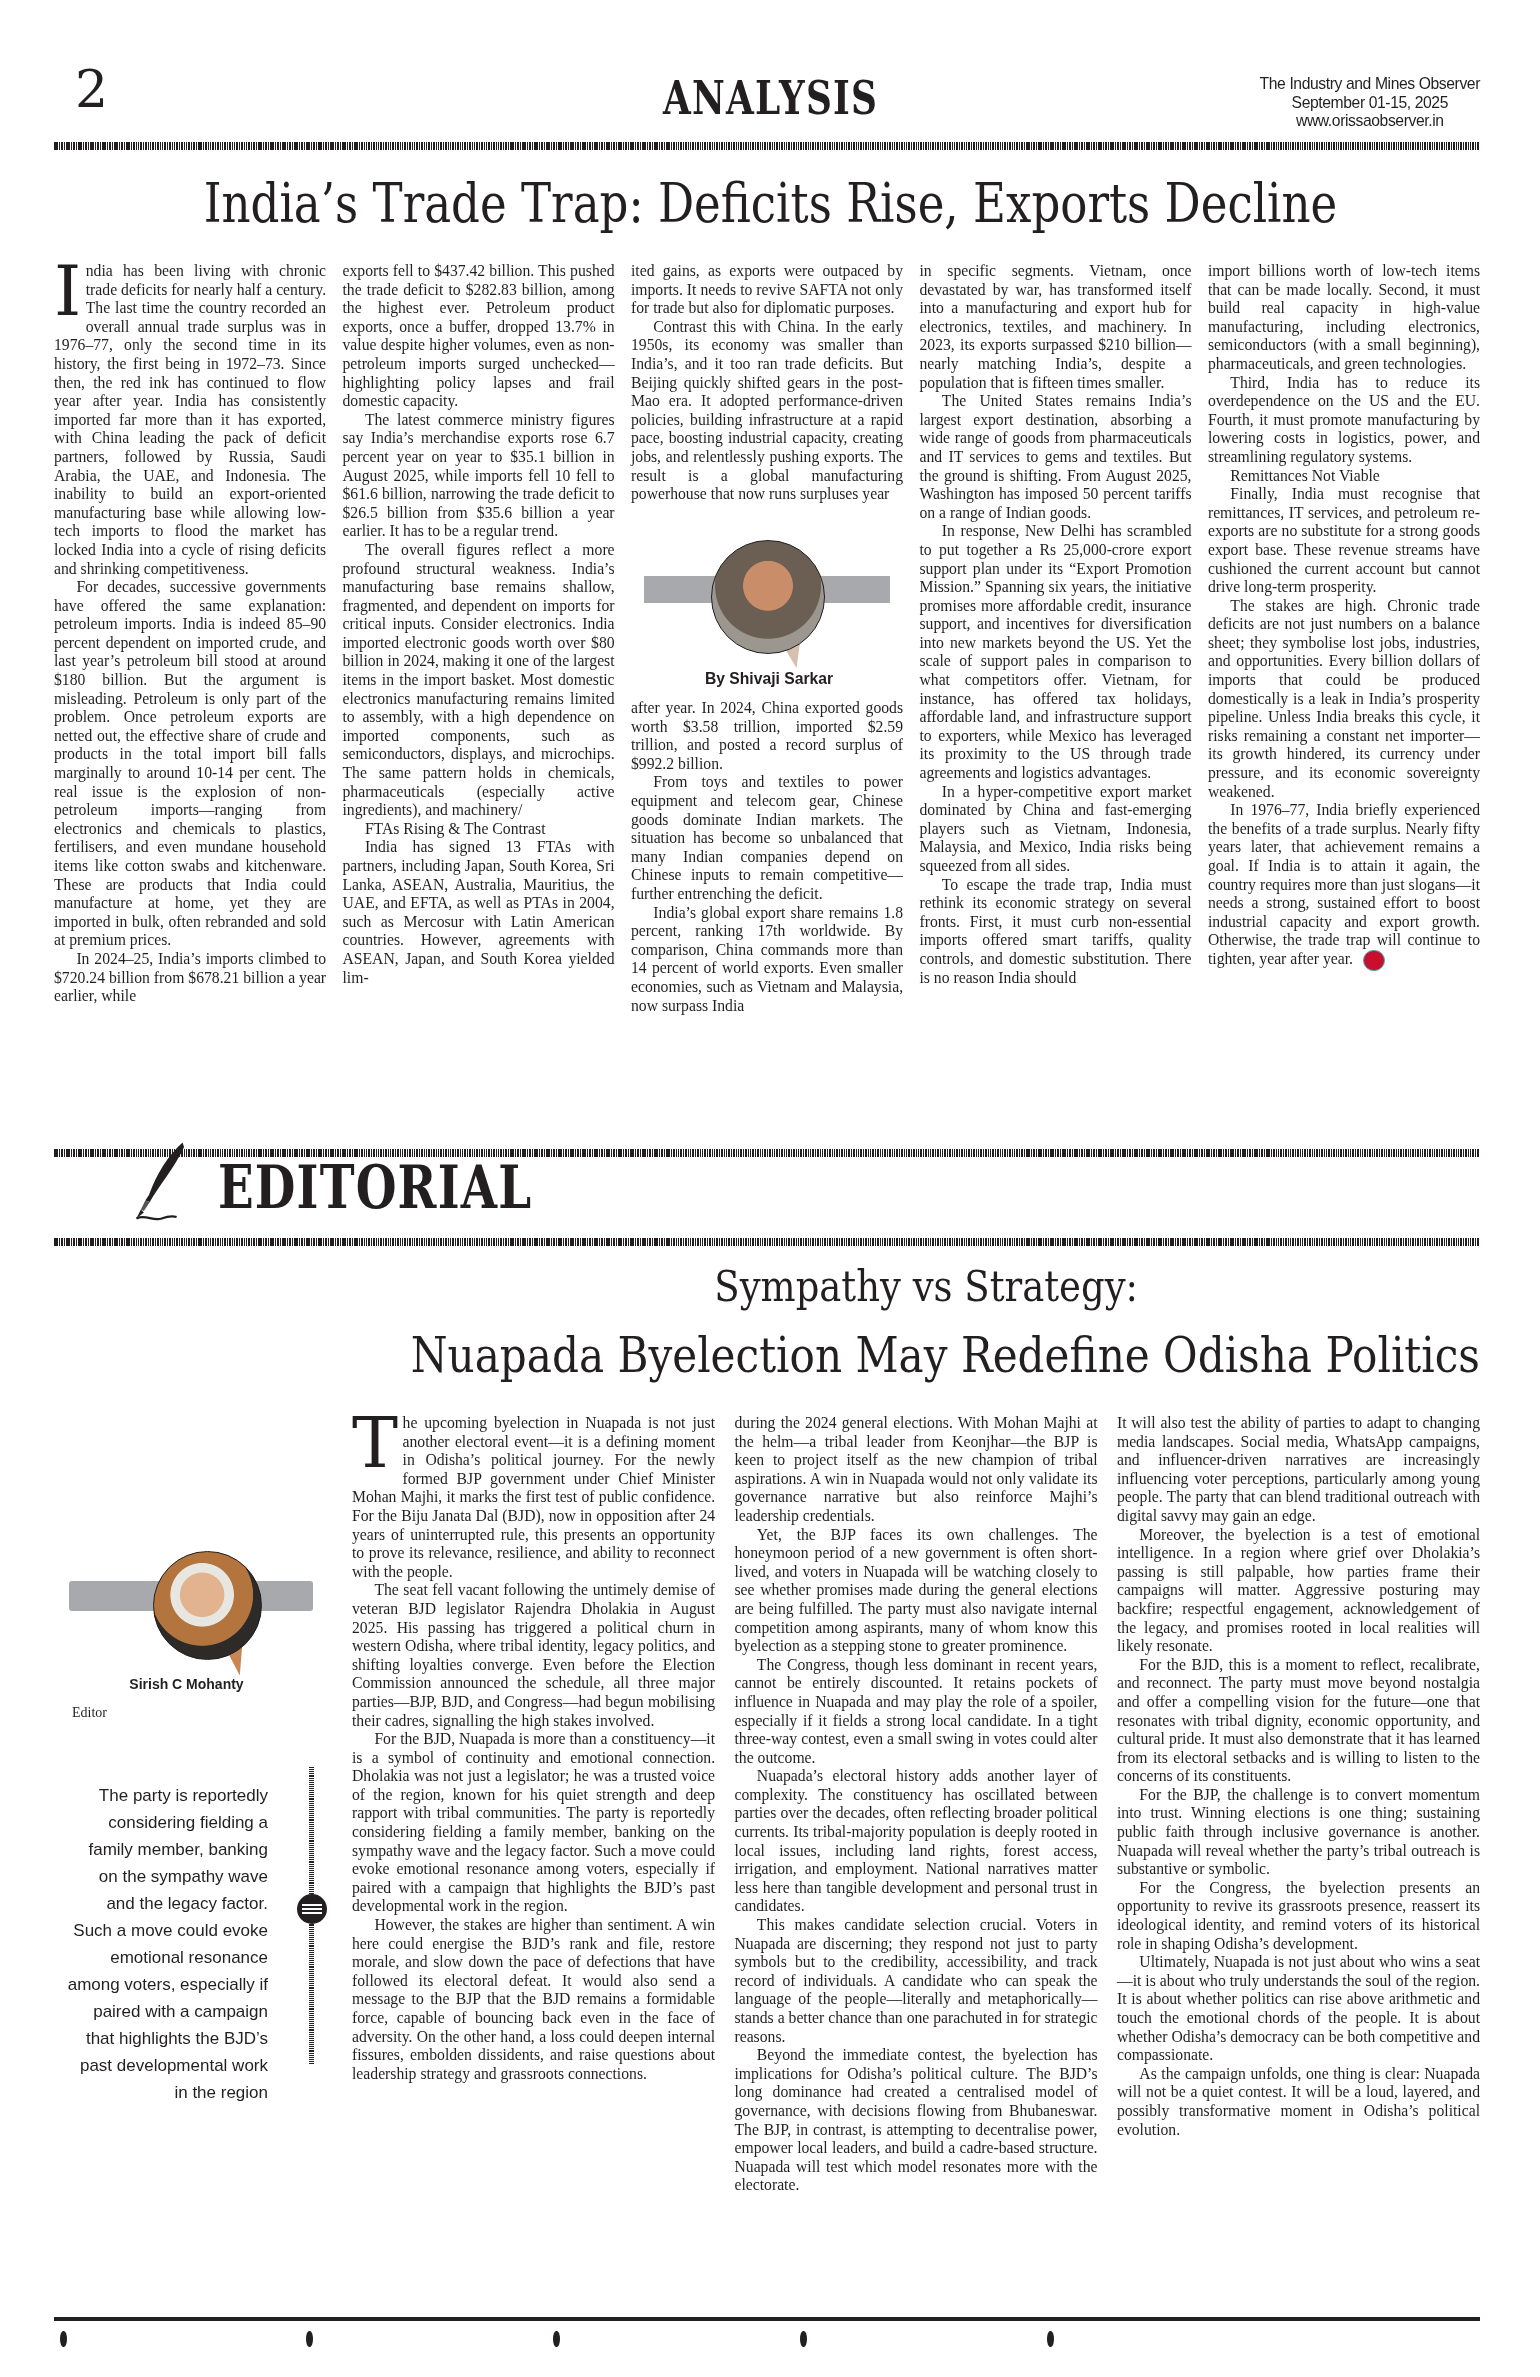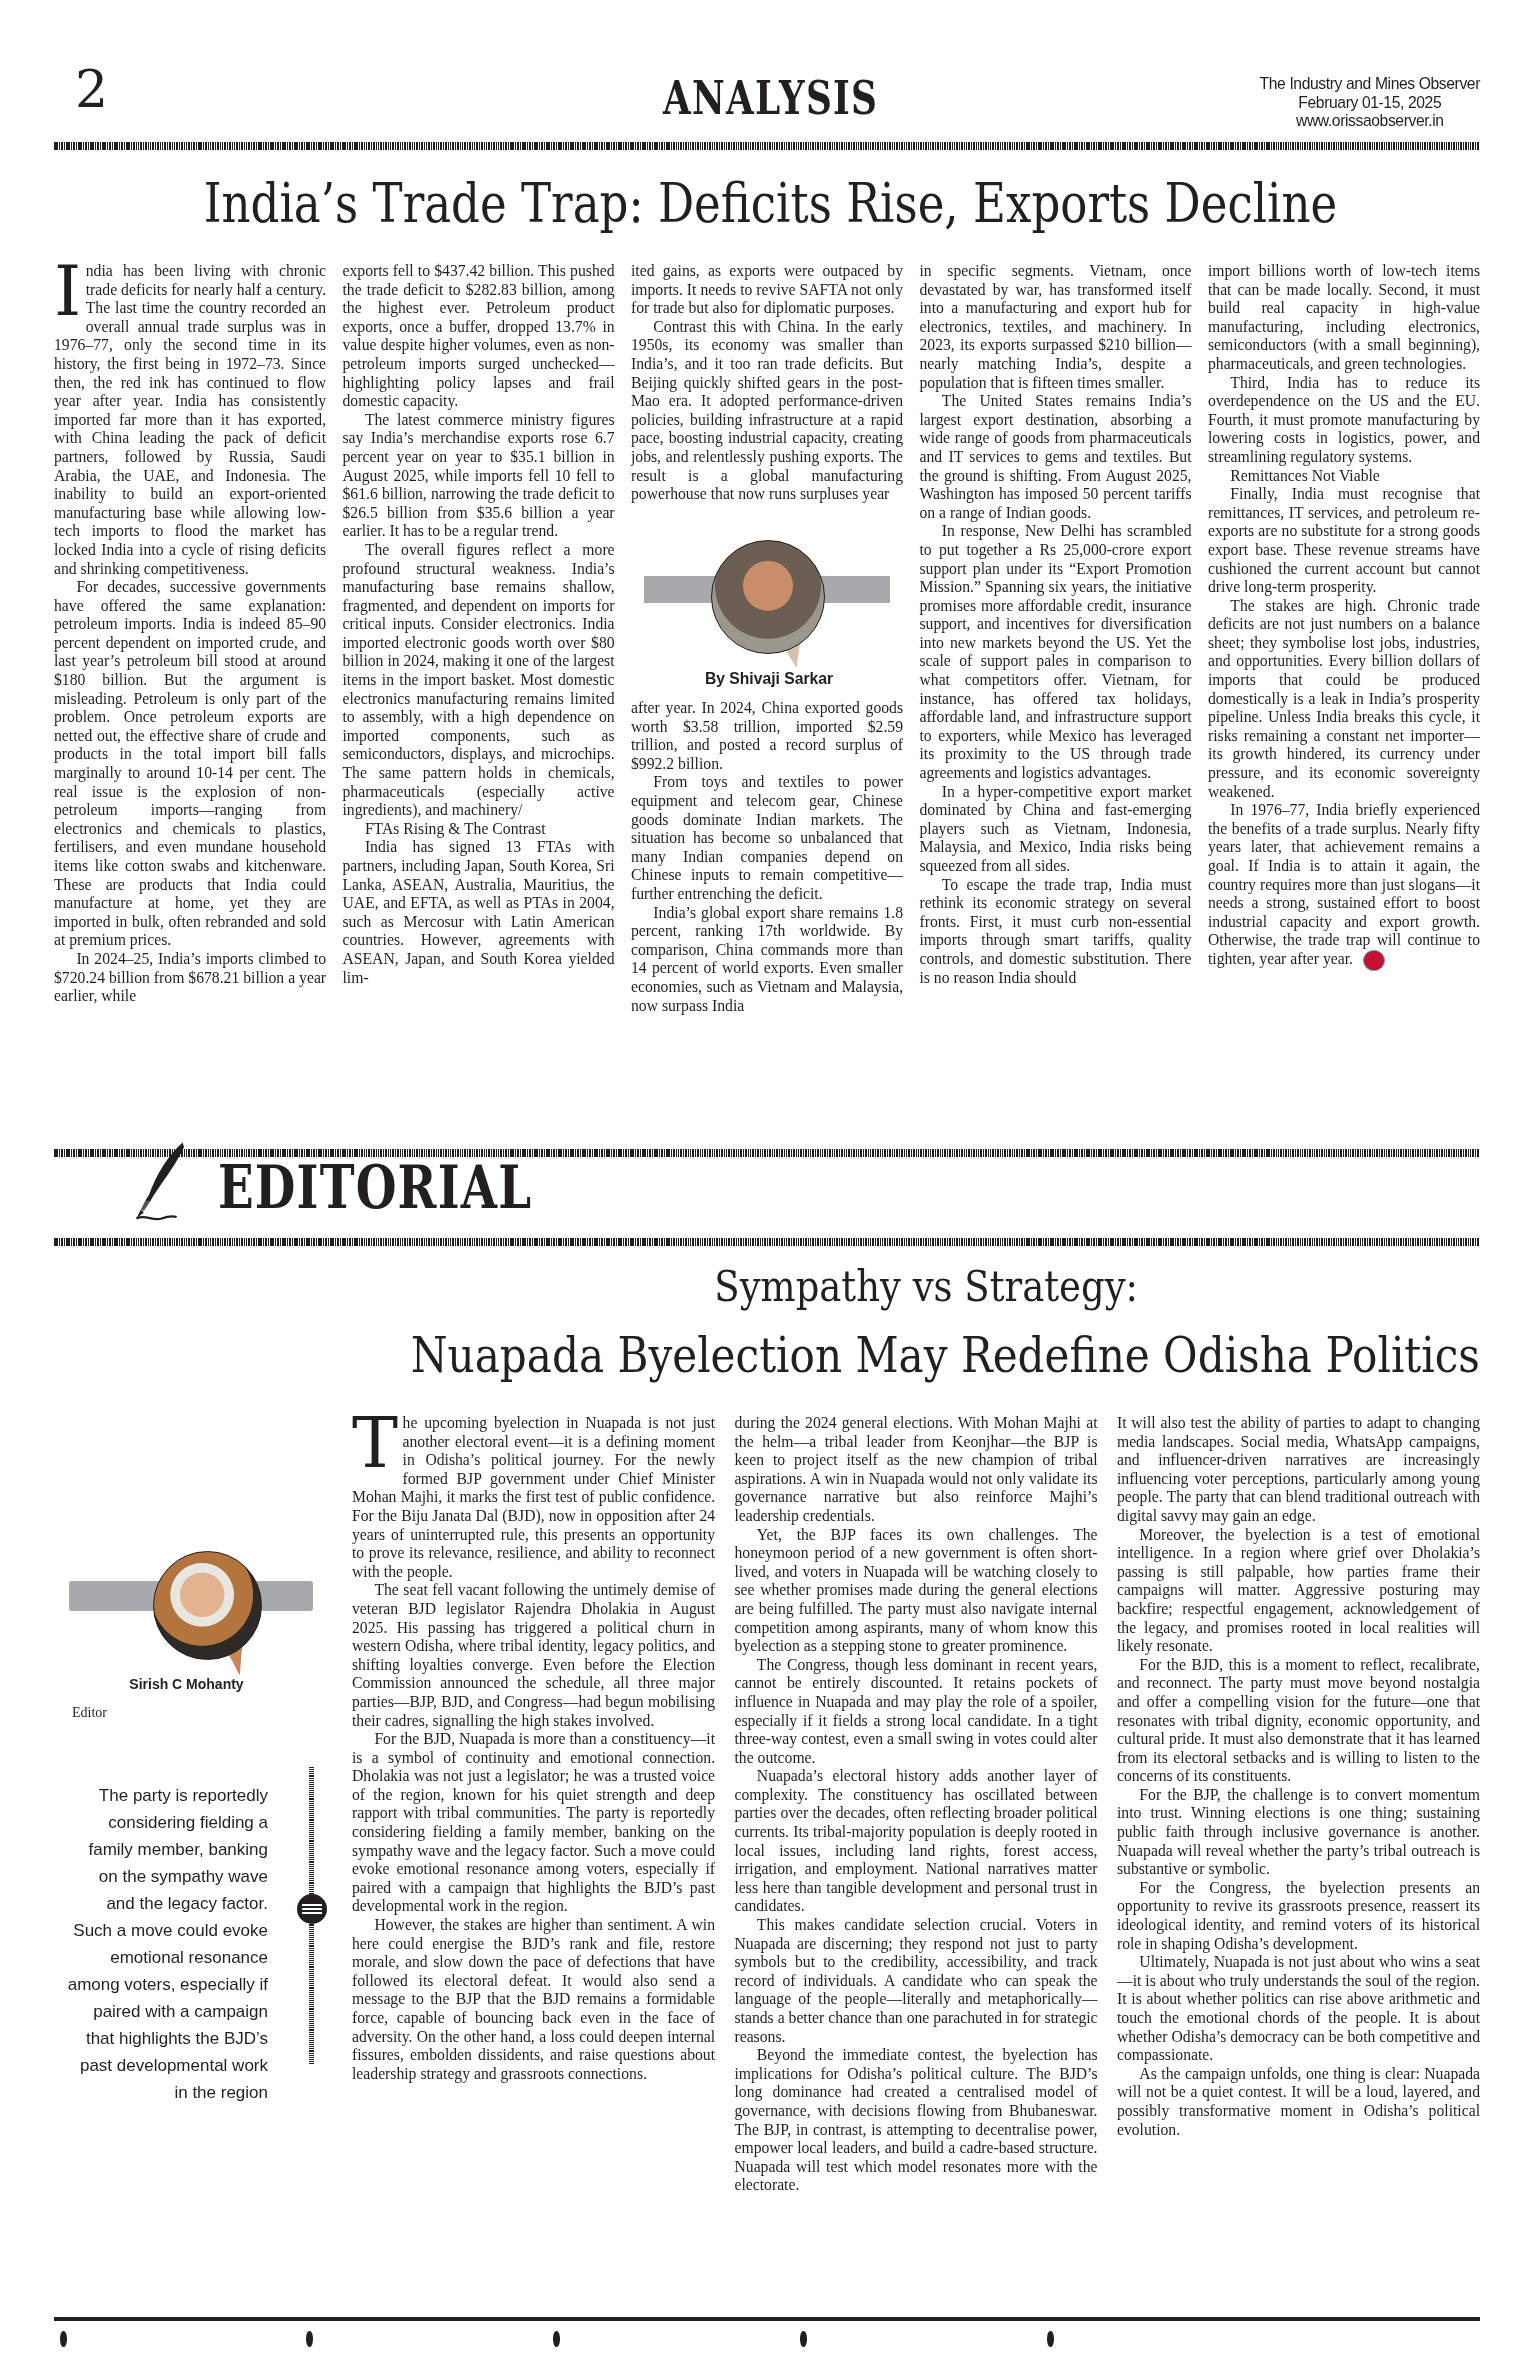--- a/index.html
+++ b/index.html
@@ -38,21 +38,21 @@
   .bottom-rule { left: 54px; right: 61px; top: 2317px; height: 3.7px; background: #231f20; }
   .dot { top: 2331px; width: 6.7px; height: 16.4px; border-radius: 50%; background: #231f20; }
 </style>
 </head>
 <body>
 
 <div class="abs page-num">2</div>
 <div class="abs section-title">ANALYSIS</div>
 <div class="abs masthead">
   <div>The Industry and Mines Observer</div>
-  <div>February 01-15, 2025</div>
+  <div>September 01-15, 2025</div>
   <div>www.orissaobserver.in</div>
 </div>
 <div class="abs rule-dash" style="top:142px;"></div>
 
 <h1 class="abs headline" style="top:173px; margin:0; font-weight:normal;">India’s Trade Trap: Deficits Rise, Exports Decline</h1>
 
 <div class="abs cols" style="left:54px; right:61px; top:262px; height:857px;">
   <div class="col">
     <p class="first"><span class="dropcap">I</span><span>ndia has been living with chronic trade deficits for nearly half a century. The last time the country recorded an overall annual trade surplus was in 1976–77, only the second time in its history, the first being in 1972–73. Since then, the red ink has continued to flow year after year. India has consistently imported far more than it has exported, with China leading the pack of deficit partners, followed by Russia, Saudi Arabia, the UAE, and Indonesia. The inability to build an export-oriented manufacturing base while allowing low-tech imports to flood the market has locked India into a cycle of rising deficits and shrinking competitiveness.</span></p>
     <p>For decades, successive governments have offered the same explanation: petroleum imports. India is indeed 85–90 percent dependent on imported crude, and last year’s petroleum bill stood at around $180 billion. But the argument is misleading. Petroleum is only part of the problem. Once petroleum exports are netted out, the effective share of crude and products in the total import bill falls marginally to around 10-14 per cent. The real issue is the explosion of non-petroleum imports—ranging from electronics and chemicals to plastics, fertilisers, and even mundane household items like cotton swabs and kitchenware. These are products that India could manufacture at home, yet they are imported in bulk, often rebranded and sold at premium prices.</p>
@@ -76,21 +76,21 @@
     </div>
     <p class="first" style="margin-top:22.4px;">after year. In 2024, China exported goods worth $3.58 trillion, imported $2.59 trillion, and posted a record surplus of $992.2 billion.</p>
     <p>From toys and textiles to power equipment and telecom gear, Chinese goods dominate Indian markets. The situation has become so unbalanced that many Indian companies depend on Chinese inputs to remain competitive—further entrenching the deficit.</p>
     <p>India’s global export share remains 1.8 percent, ranking 17th worldwide. By comparison, China commands more than 14 percent of world exports. Even smaller economies, such as Vietnam and Malaysia, now surpass India</p>
   </div>
   <div class="col">
     <p class="first">in specific segments. Vietnam, once devastated by war, has transformed itself into a manufacturing and export hub for electronics, textiles, and machinery. In 2023, its exports surpassed $210 billion—nearly matching India’s, despite a population that is fifteen times smaller.</p>
     <p>The United States remains India’s largest export destination, absorbing a wide range of goods from pharmaceuticals and IT services to gems and textiles. But the ground is shifting. From August 2025, Washington has imposed 50 percent tariffs on a range of Indian goods.</p>
     <p>In response, New Delhi has scrambled to put together a Rs 25,000-crore export support plan under its “Export Promotion Mission.” Spanning six years, the initiative promises more affordable credit, insurance support, and incentives for diversification into new markets beyond the US. Yet the scale of support pales in comparison to what competitors offer. Vietnam, for instance, has offered tax holidays, affordable land, and infrastructure support to exporters, while Mexico has leveraged its proximity to the US through trade agreements and logistics advantages.</p>
     <p>In a hyper-competitive export market dominated by China and fast-emerging players such as Vietnam, Indonesia, Malaysia, and Mexico, India risks being squeezed from all sides.</p>
-    <p>To escape the trade trap, India must rethink its economic strategy on several fronts. First, it must curb non-essential imports through smart tariffs, quality controls, and domestic substitution. There is no reason India should</p>
+    <p>To escape the trade trap, India must rethink its economic strategy on several fronts. First, it must curb non-essential imports offered smart tariffs, quality controls, and domestic substitution. There is no reason India should</p>
   </div>
   <div class="col">
     <p class="first">import billions worth of low-tech items that can be made locally. Second, it must build real capacity in high-value manufacturing, including electronics, semiconductors (with a small beginning), pharmaceuticals, and green technologies.</p>
     <p>Third, India has to reduce its overdependence on the US and the EU. Fourth, it must promote manufacturing by lowering costs in logistics, power, and streamlining regulatory systems.</p>
     <p>Remittances Not Viable</p>
     <p>Finally, India must recognise that remittances, IT services, and petroleum re-exports are no substitute for a strong goods export base. These revenue streams have cushioned the current account but cannot drive long-term prosperity.</p>
     <p>The stakes are high. Chronic trade deficits are not just numbers on a balance sheet; they symbolise lost jobs, industries, and opportunities. Every billion dollars of imports that could be produced domestically is a leak in India’s prosperity pipeline. Unless India breaks this cycle, it risks remaining a constant net importer—its growth hindered, its currency under pressure, and its economic sovereignty weakened.</p>
     <p><span>In 1976–77, India briefly experienced the benefits of a trade surplus. Nearly fifty years later, that achievement remains a goal. If India is to attain it again, the country requires more than just slogans—it needs a strong, sustained effort to boost industrial capacity and export growth. Otherwise, the trade trap will continue to tighten, year after year.</span><span class="end-mark">IMO</span></p>
   </div>
 </div>

